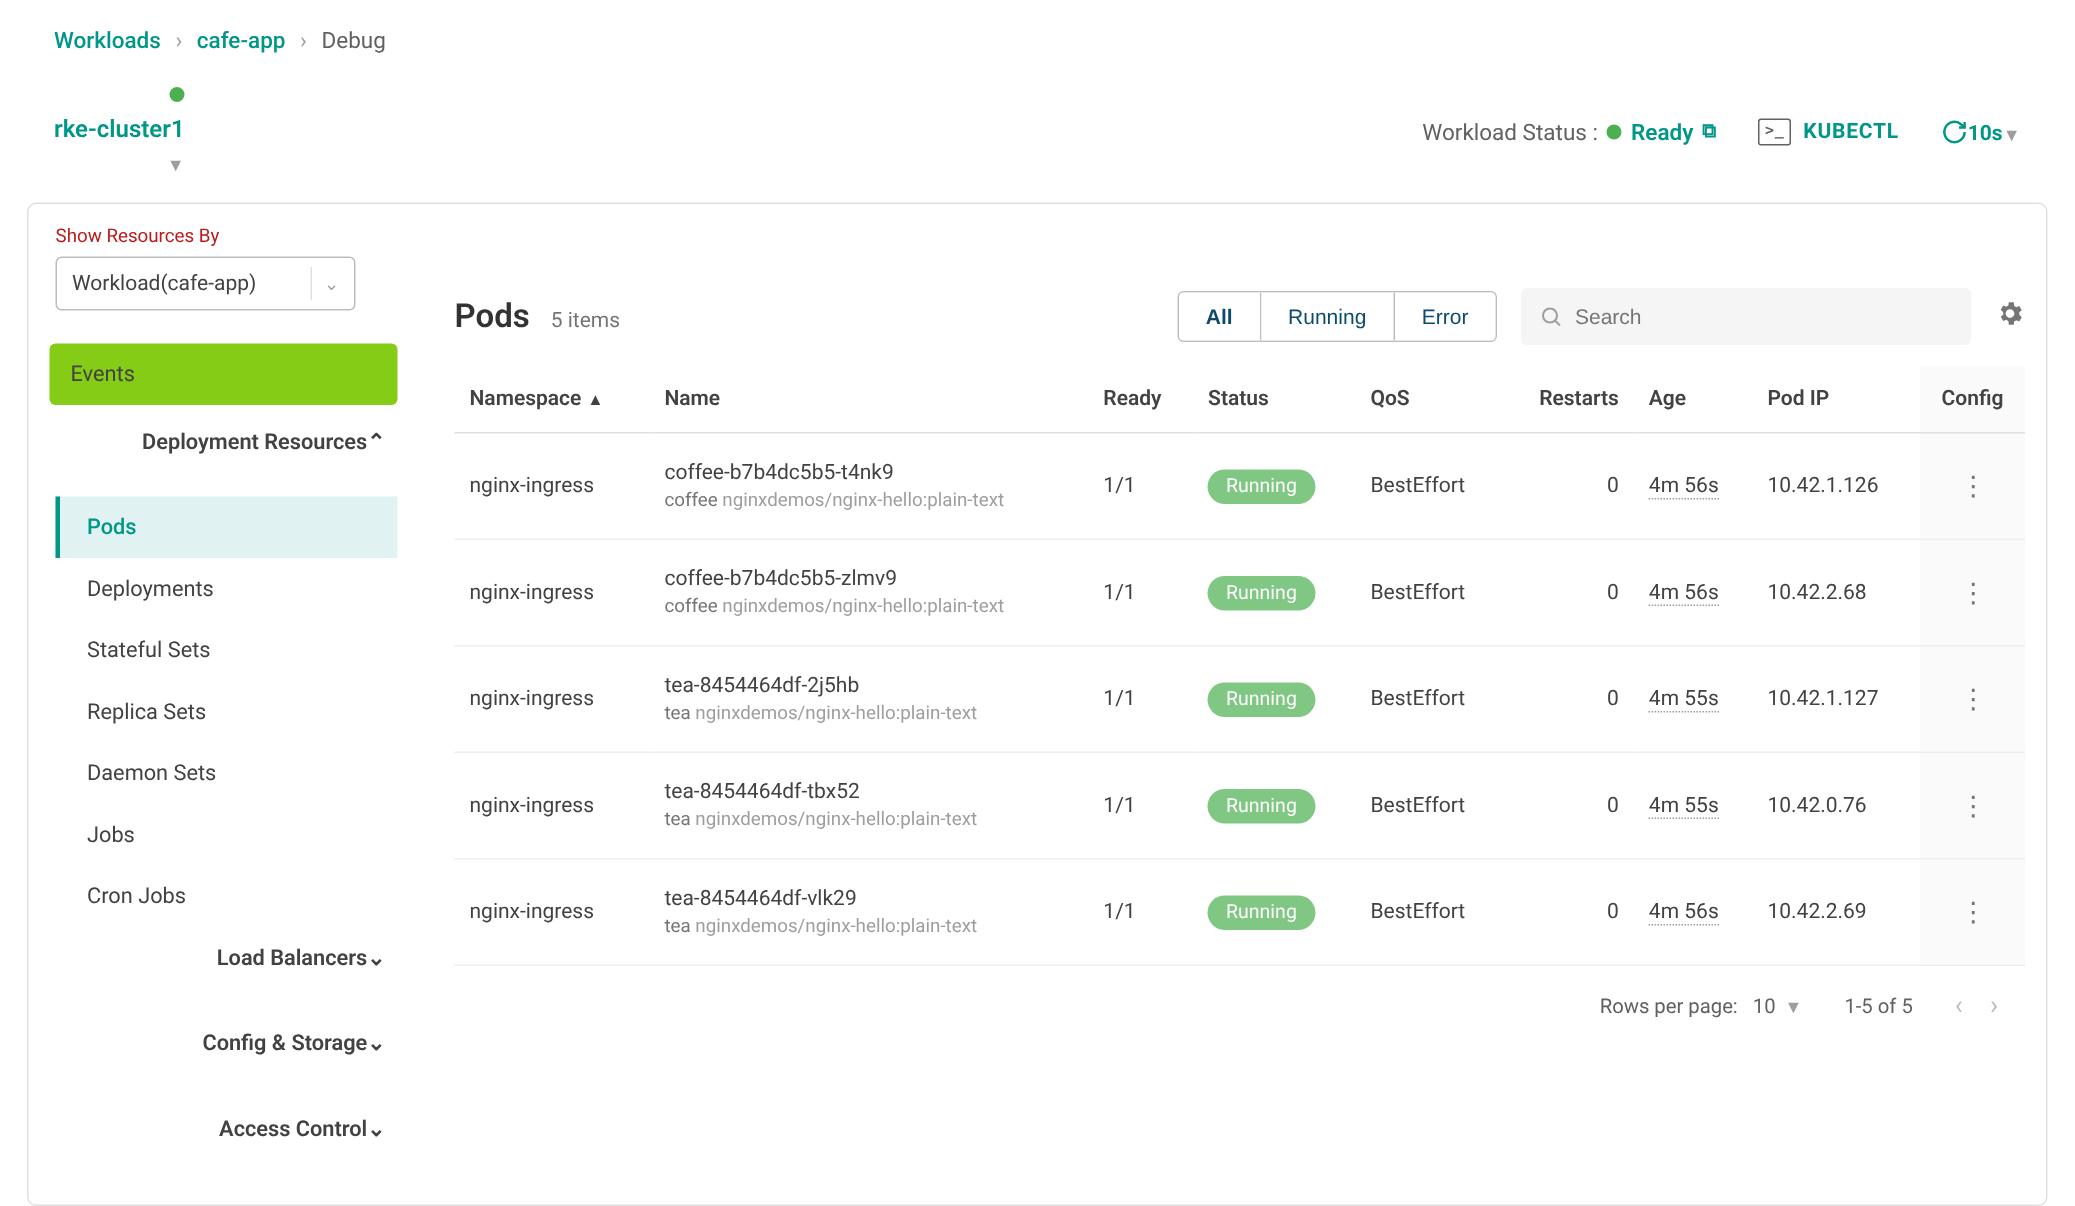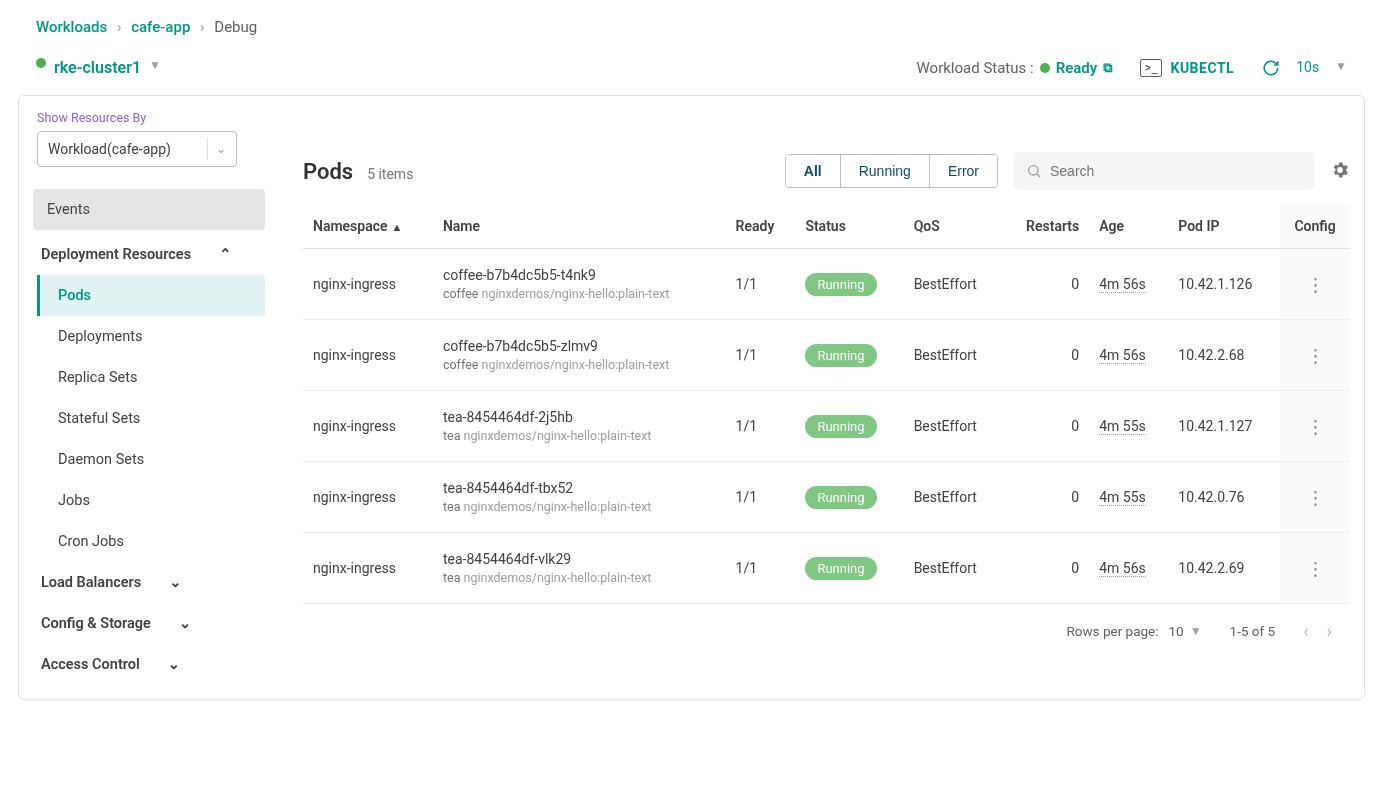--- a/index.html
+++ b/index.html
@@ -3,40 +3,40 @@
 <meta charset="utf-8">
 <style>
 * { box-sizing: border-box; margin: 0; padding: 0; }
 body { font-family: -apple-system, BlinkMacSystemFont, "Segoe UI", Roboto, Helvetica, Arial, sans-serif; background: #fff; color: #333; font-size: 14px; }
 .page { width: 1383px; min-height: 804px; background: #fff; }
 .breadcrumb { padding: 18px 36px 12px; font-size: 15px; }
 .breadcrumb a { color: #009688; text-decoration: none; font-weight: 500; }
 .breadcrumb .sep { color: #9e9e9e; margin: 0 6px; }
 .breadcrumb .current { color: #616161; }
 .topbar { display: flex; align-items: center; justify-content: space-between; padding: 10px 36px 18px; }
-.cluster { display: flex; align-items: flex-start; gap: 8px; color: #009688; font-weight: 600; font-size: 16px; cursor: pointer; }
+.cluster { display: flex; align-items: flex-end; gap: 8px; color: #009688; font-weight: 600; font-size: 16px; cursor: pointer; flex-direction: column; }
 .dot { width: 10px; height: 10px; border-radius: 50%; background: #4caf50; display: inline-block; }
 .chev { color: #9e9e9e; font-size: 12px; }
 .topbar-right { display: flex; align-items: center; gap: 28px; }
 .wstatus { font-size: 15px; color: #616161; display: flex; align-items: center; gap: 6px; }
 .wstatus .ready { color: #009688; font-weight: 600; display: flex; align-items: center; gap: 6px; }
 .kubectl { display: flex; align-items: center; gap: 8px; color: #009688; font-weight: 700; letter-spacing: 0.5px; cursor: pointer; font-size: 14px; }
 .kubectl-icon { width: 22px; height: 18px; border: 1.5px solid #616161; border-radius: 2px; display: flex; align-items: center; justify-content: center; font-size: 10px; color: #616161; font-family: monospace; }
-.refresh { display: flex; align-items: flex-start; gap: 16px; color: #009688; font-weight: 400; cursor: pointer; }
+.refresh { display: flex; align-items: flex-end; gap: 0; color: #009688; font-weight: 700; cursor: pointer; }
 .refresh svg { width: 18px; height: 18px; }
 .card { margin: 0 18px; border: 1px solid #e0e0e0; border-radius: 6px; background: #fff; }
 .card-inner { display: flex; }
 .sidebar { width: 260px; padding: 14px 14px 14px 18px; }
-.filter-label { font-size: 12.5px; color: #8b5cf6; margin-bottom: 6px; }
+.filter-label { font-size: 12.5px; color: #b91c1c; margin-bottom: 6px; }
 .filter-select { width: 200px; height: 36px; border: 1px solid #bdbdbd; border-radius: 4px; display: flex; align-items: center; justify-content: space-between; padding: 0 10px; font-size: 14px; color: #424242; cursor: pointer; }
 .filter-select .divider { width: 1px; height: 22px; background: #e0e0e0; margin: 0 8px; }
 .nav { margin-top: 22px; }
 .nav-item { padding: 12px 14px; font-size: 14.5px; color: #424242; cursor: pointer; border-radius: 4px; margin-left: -4px; }
-.nav-item.top { background: #e5e5e5; margin-bottom: 4px; }
-.nav-header { padding: 12px 8px 12px 4px; font-size: 14.5px; font-weight: 600; color: #424242; display: flex; justify-content: flex-start; align-items: center; cursor: pointer; gap: 28px; }
+.nav-item.top { background: #84cc16; margin-bottom: 4px; }
+.nav-header { padding: 12px 8px 28px 4px; font-size: 14.5px; font-weight: 600; color: #424242; display: flex; justify-content: flex-end; align-items: center; cursor: pointer; }
 .nav-sub { padding: 12px 14px 12px 18px; font-size: 14.5px; color: #424242; cursor: pointer; border-left: 3px solid transparent; }
 .nav-sub.active { background: #e0f2f1; color: #009688; border-left: 3px solid #009688; font-weight: 500; }
 .main { flex: 1; padding: 14px 14px 14px 24px; min-width: 0; }
 .pods-header { display: flex; align-items: center; justify-content: space-between; margin: 42px 0 14px; }
 .pods-title { display: flex; align-items: baseline; gap: 14px; }
 .pods-title h2 { font-size: 22px; font-weight: 600; color: #333; }
 .pods-title .count { font-size: 14px; color: #757575; }
 .pods-controls { display: flex; align-items: center; gap: 16px; }
 .seg { display: flex; border: 1px solid #bdbdbd; border-radius: 4px; overflow: hidden; }
 .seg button { background: #fff; border: none; padding: 8px 18px; font-size: 14px; color: #0c4a6e; cursor: pointer; border-right: 1px solid #bdbdbd; }
@@ -122,22 +122,22 @@
 
         <div class="nav">
           <div class="nav-item top">Events</div>
 
           <div class="nav-header">
             <span>Deployment Resources</span>
             <span>⌃</span>
           </div>
           <div class="nav-sub active">Pods</div>
           <div class="nav-sub">Deployments</div>
+          <div class="nav-sub">Stateful Sets</div>
           <div class="nav-sub">Replica Sets</div>
-          <div class="nav-sub">Stateful Sets</div>
           <div class="nav-sub">Daemon Sets</div>
           <div class="nav-sub">Jobs</div>
           <div class="nav-sub">Cron Jobs</div>
 
           <div class="nav-header">
             <span>Load Balancers</span>
             <span>⌄</span>
           </div>
           <div class="nav-header">
             <span>Config &amp; Storage</span>

